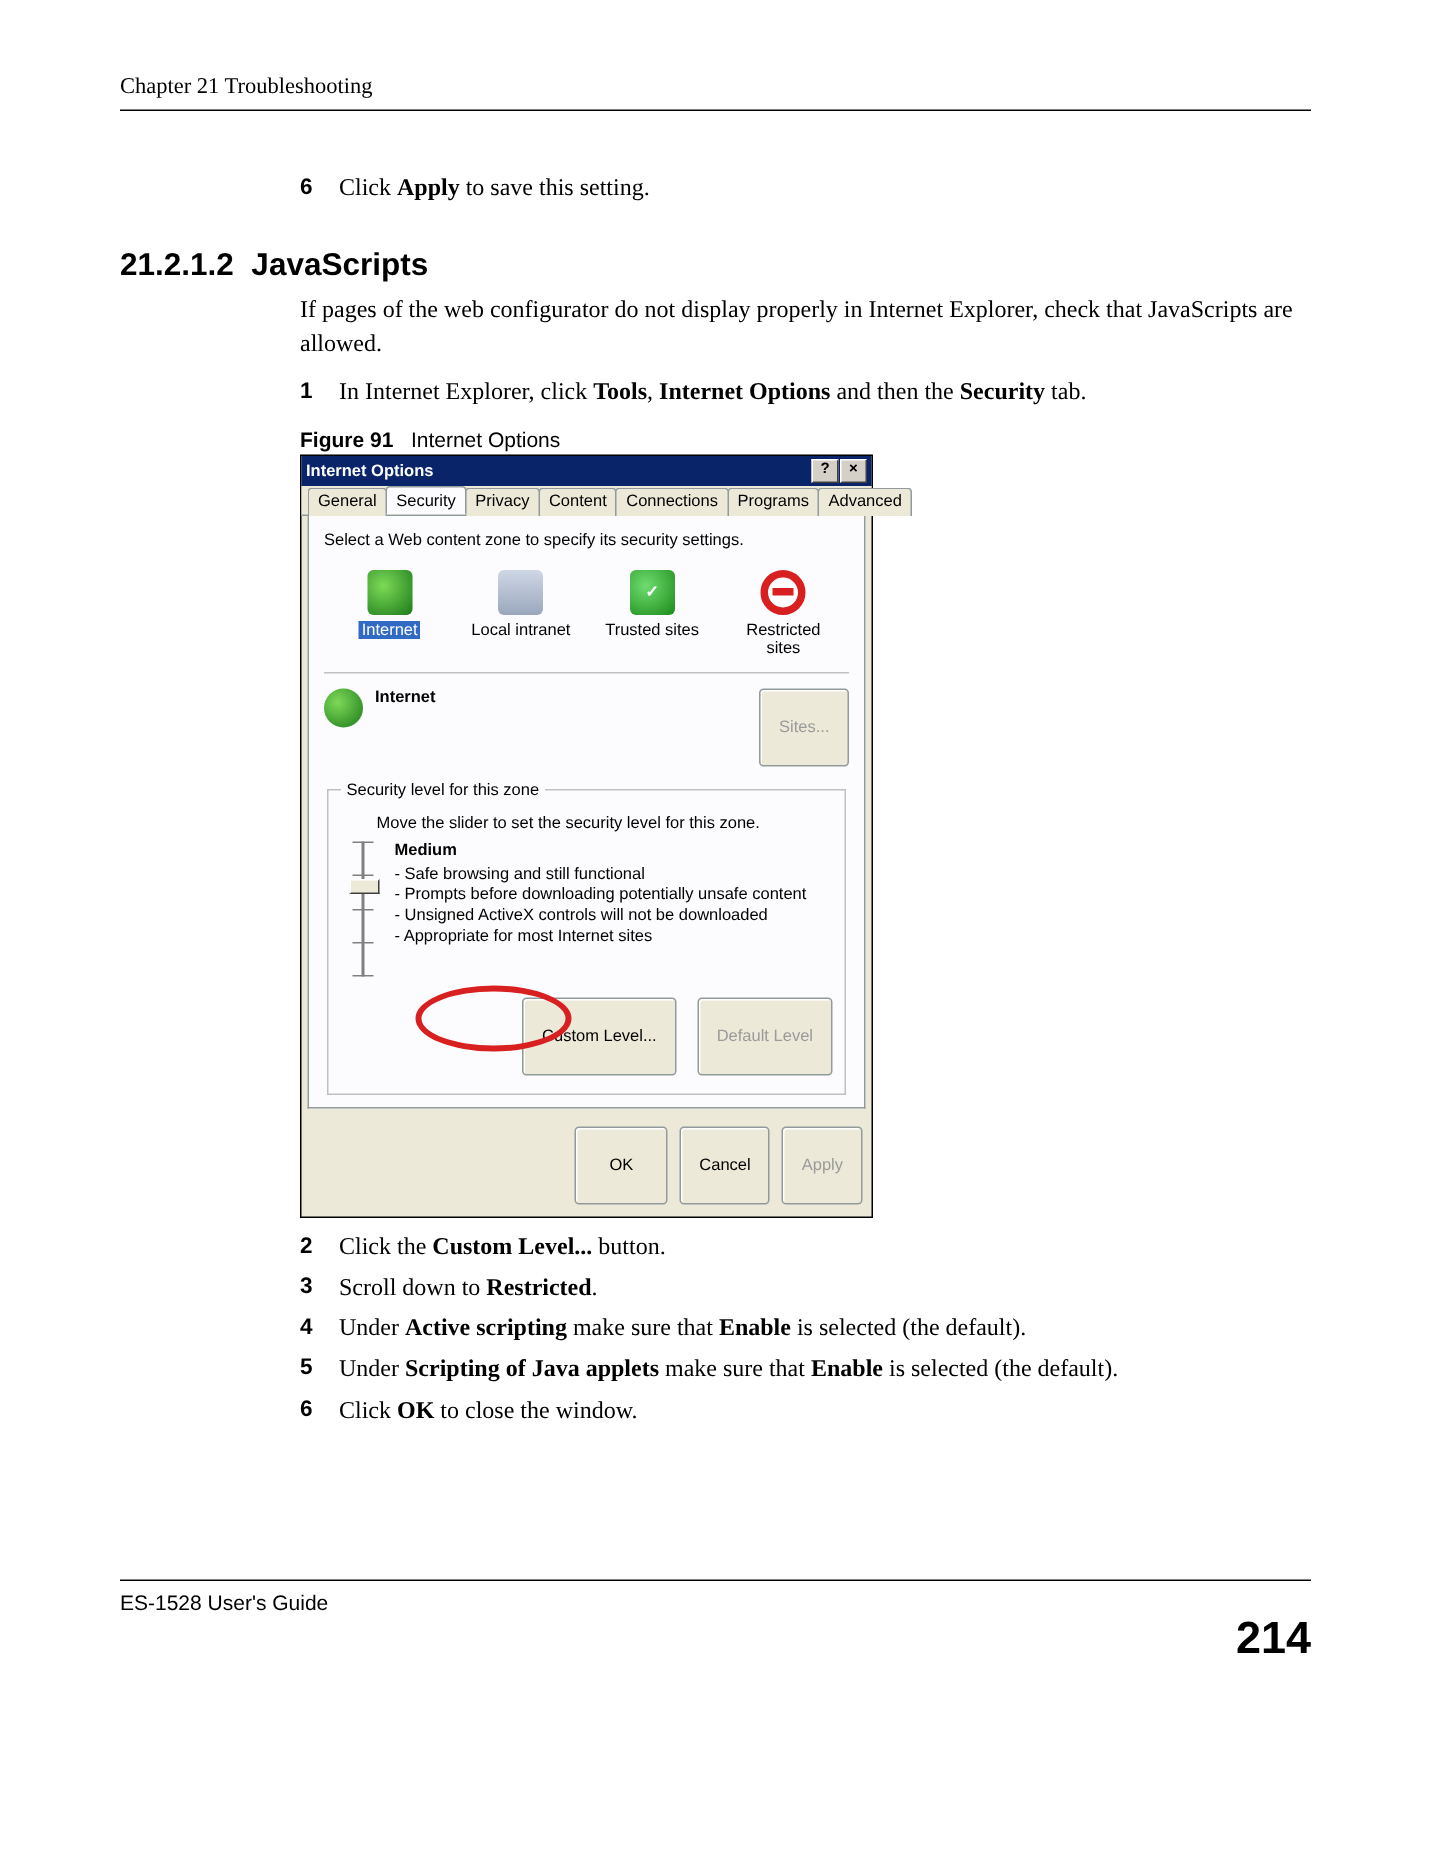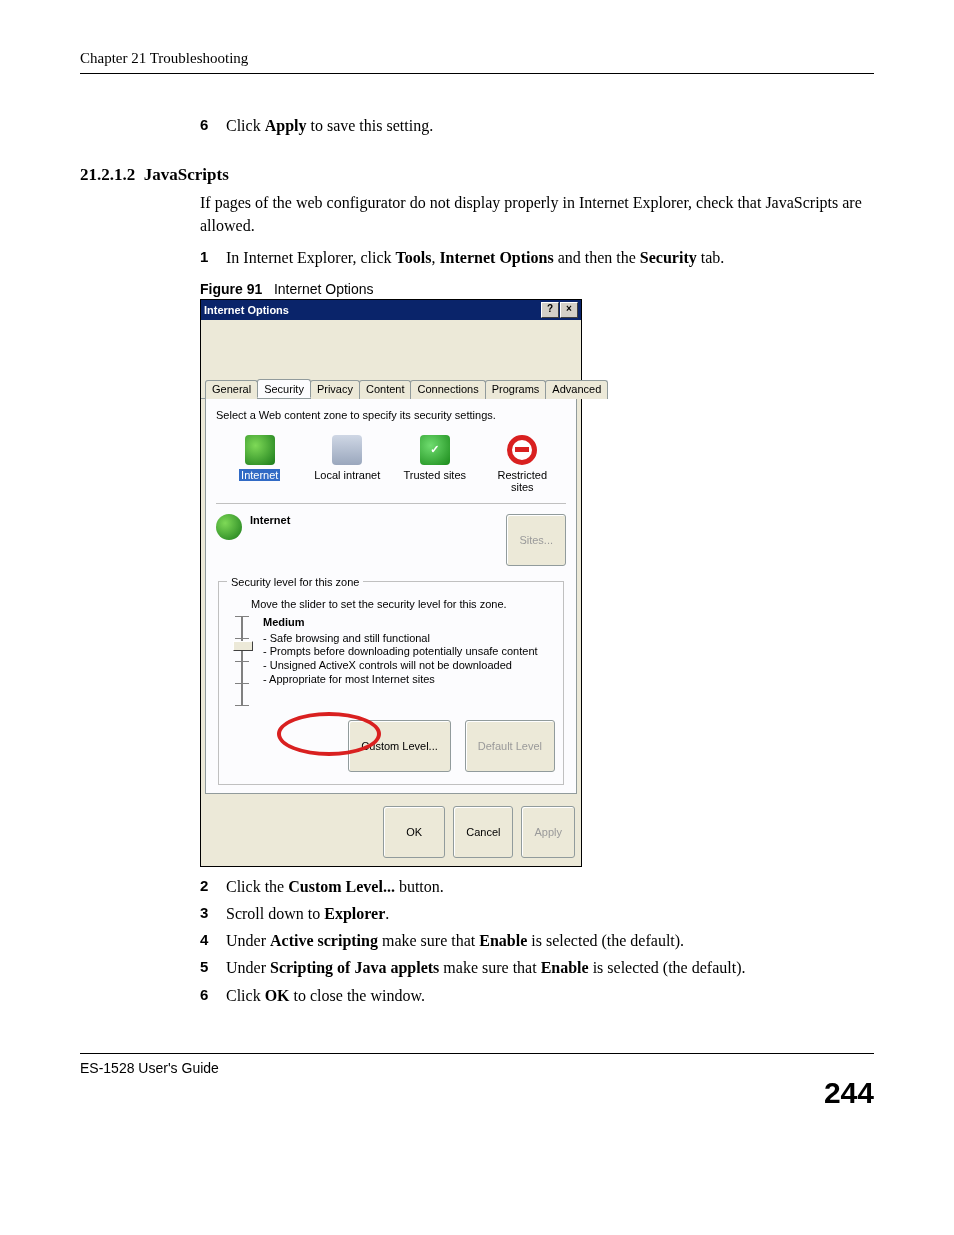--- a/index.html
+++ b/index.html
@@ -43,23 +43,23 @@
     line-height: 1.45;
   }
   ol.numbered li .num {
     position: absolute;
     left: 0;
     font-weight: bold;
     font-family: Arial, Helvetica, sans-serif;
     font-size: 15px;
   }
   .section-heading {
-    font-family: Liberation Serif, serif;
-    font-weight: bold;
-    font-size: 17px;
+    font-family: Liberation Sans, sans-serif;
+    font-weight: bold;
+    font-size: 21px;
     margin-left: -120px;
     margin-top: 28px;
     margin-bottom: 6px;
   }
   .body-para {
     line-height: 1.45;
     margin-bottom: 8px;
   }
   .fig-caption {
     font-family: Arial, Helvetica, sans-serif;
@@ -94,25 +94,24 @@
     color:#000;
     font-family: Arial, sans-serif;
     font-size: 10px;
     font-weight: bold;
     line-height: 12px;
     text-align: center;
     margin-left: 1px;
   }
   .tabs {
     display: flex;
-    padding: 13px 4px 0 4px;
+    padding: 0 4px 0 4px;
     gap: 0;
     border-bottom: 1px solid #919b9c;
     background:#ece9d8;
-    margin-top:46px;
   }
   .tab {
     padding: 2px 6px;
     border: 1px solid #919b9c;
     border-bottom: none;
     background: #ece9d8;
     border-top-left-radius: 3px;
     border-top-right-radius: 3px;
     font-size: 11px;
     position: relative;
@@ -330,28 +329,28 @@
       </div>
       <div class="bottom-btn-row">
         <button class="btn" style="padding:2px 22px">OK</button>
         <button class="btn">Cancel</button>
         <button class="btn disabled">Apply</button>
       </div>
     </div>
 
     <ol class="numbered" style="margin-top:8px">
       <li><span class="num">2</span><span>Click the <b>Custom Level...</b> button.</span></li>
-      <li><span class="num">3</span><span>Scroll down to <b>Explorer</b>.</span></li>
+      <li><span class="num">3</span><span>Scroll down to <b>Restricted</b>.</span></li>
       <li><span class="num">4</span><span>Under <b>Active scripting</b> make sure that <b>Enable</b> is selected (the default).</span></li>
       <li><span class="num">5</span><span>Under <b>Scripting of Java applets</b> make sure that <b>Enable</b> is selected (the default).</span></li>
       <li><span class="num">6</span><span>Click <b>OK</b> to close the window.</span></li>
     </ol>
 
   </div>
 
   <div class="footer">
     <hr class="hr-bottom">
     <div class="footer-row">
       <span class="footer-left">ES-1528 User's Guide</span>
-      <span class="footer-right">244</span>
+      <span class="footer-right">214</span>
     </div>
   </div>
 </div>
 
 </body></html>

